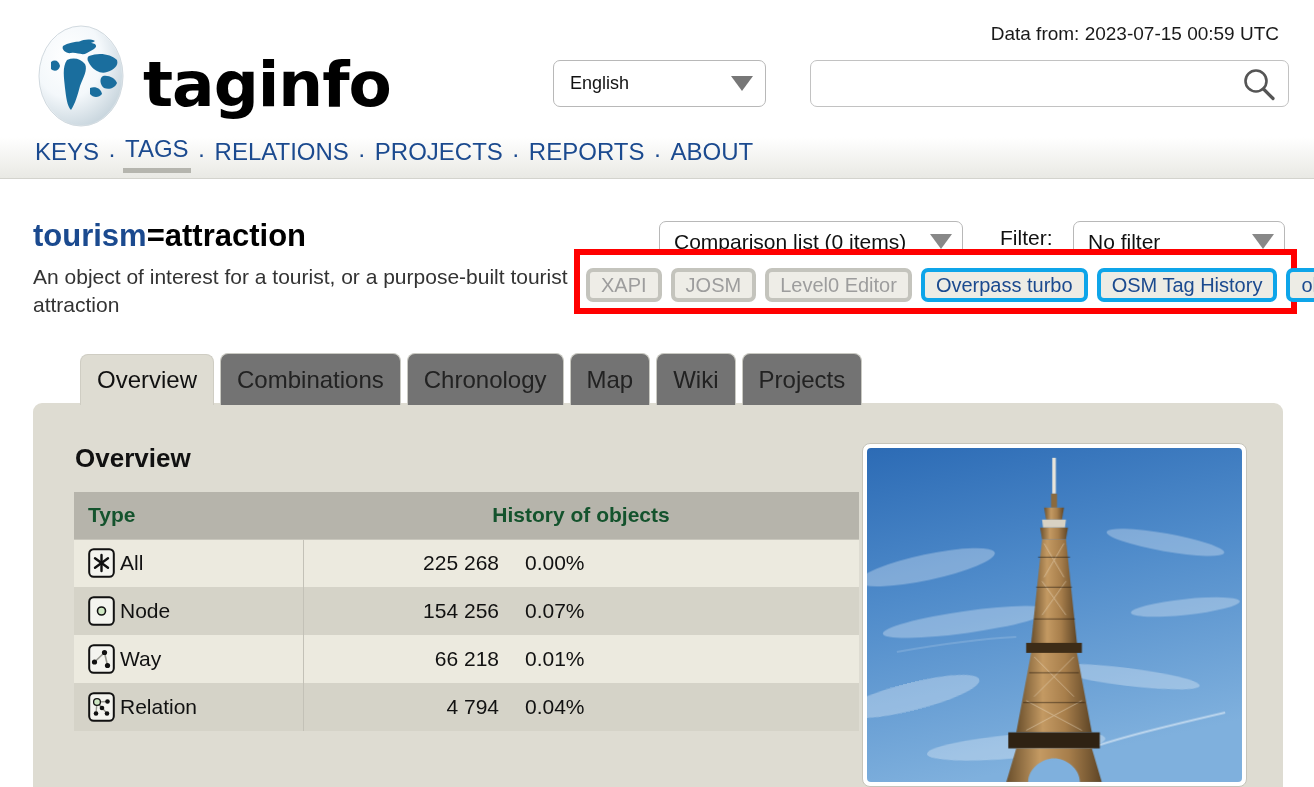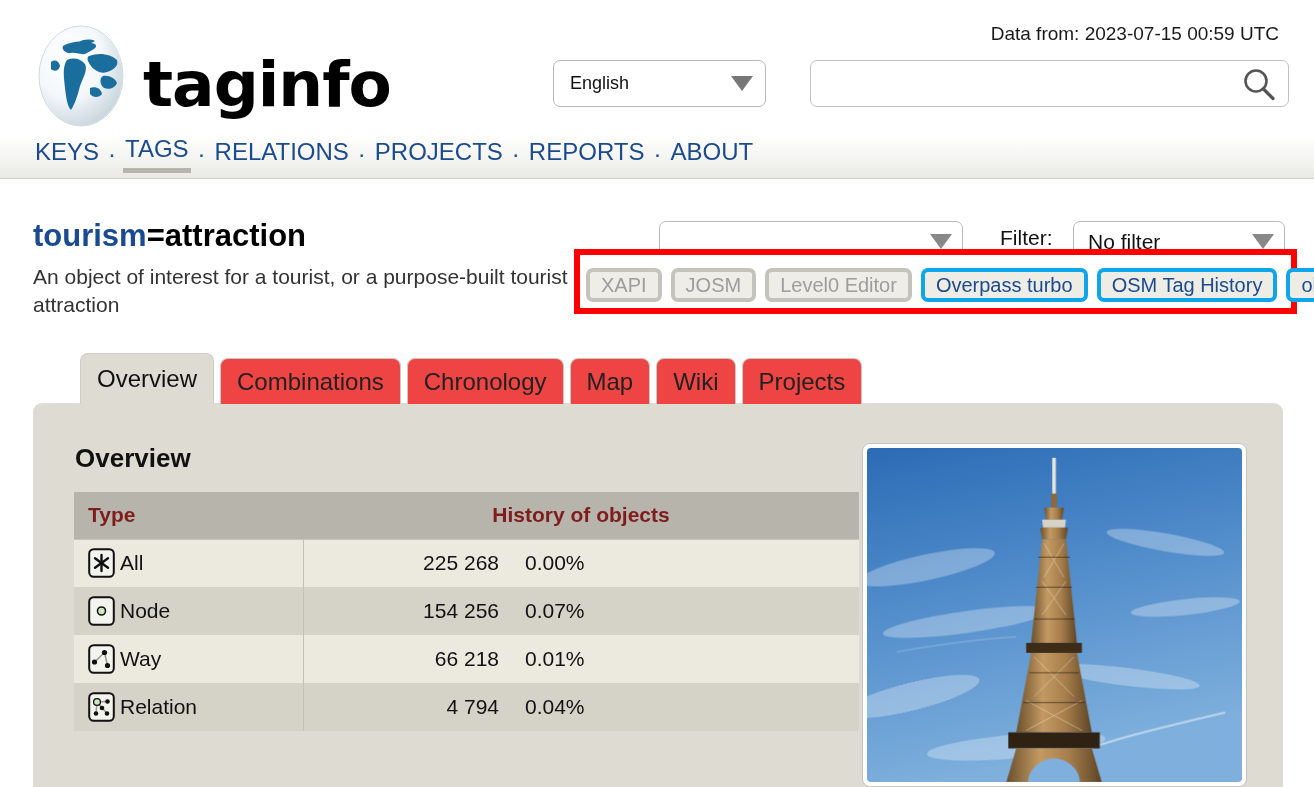--- a/index.html
+++ b/index.html
@@ -177,25 +177,25 @@
     cursor: default;
   }
 
   
   .tabs {
     position: absolute; left: 80px; top: 353px;
     display: flex; align-items: flex-end; gap: 6px;
     z-index: 3;
   }
   .tab {
-    height: 46px;
+    height: 52px;
     border: 1px solid #c9c9c2;
     border-bottom: none;
     border-radius: 8px 8px 0 0;
-    background: #ef4444;
+    background: #737373;
     display: flex; align-items: center;
     padding: 0 16px;
     font-size: 24px; color: #222;
     cursor: pointer;
   }
   .tab.active {
     background: #dedcd2;
     border-color: #cfcdc3;
     height: 51px;
     font-weight: 400;
@@ -216,21 +216,21 @@
 
   
   .ovtable {
     position: absolute; left: 41px; top: 89px;
     width: 785px;
     border-collapse: collapse;
     font-size: 21px;
   }
   .ovtable th {
     background: #b6b4ab;
-    color: #7f1d1d;
+    color: #14532d;
     font-weight: 700;
     height: 47px;
     font-size: 21px;
     border-bottom: 1px solid #c8c6bc;
   }
   .ovtable th.type-col { text-align: left; padding-left: 14px; width: 229px; }
   .ovtable th.num-col  { text-align: center; }
   .ovtable td { height: 48px; vertical-align: middle; }
   .ovtable tr.odd  td { background: #eceadf; }
   .ovtable tr.even td { background: #d5d3c8; }
@@ -339,20 +339,21 @@
       <a href="#">ABOUT</a>
     </div>
   </div>
 
   <div class="title-row">
     <div class="tag-title"><span class="key">tourism</span><span class="eq">=</span><span class="val">attraction</span></div>
     <div class="tag-desc">An object of interest for a tourist, or a purpose-built tourist attraction</div>
   </div>
 
   <div class="compare-select">
+    <span>Comparison list (0 items)</span>
     <span class="caret"></span>
   </div>
 
   <div class="filter-label">Filter:</div>
 
   <div class="filter-select">
     <span>No filter</span>
     <span class="caret"></span>
   </div>
 

